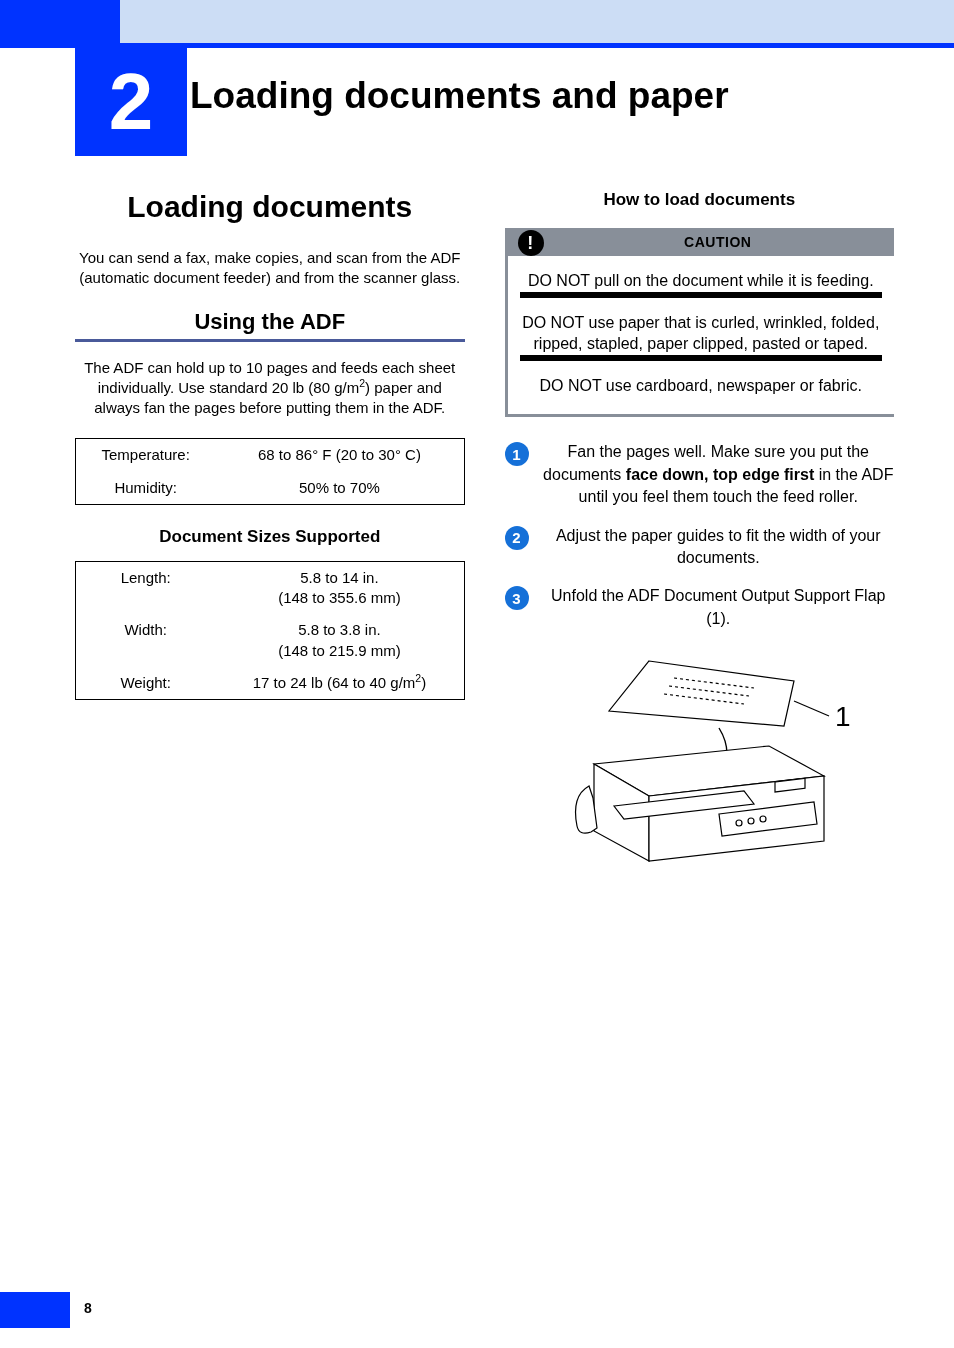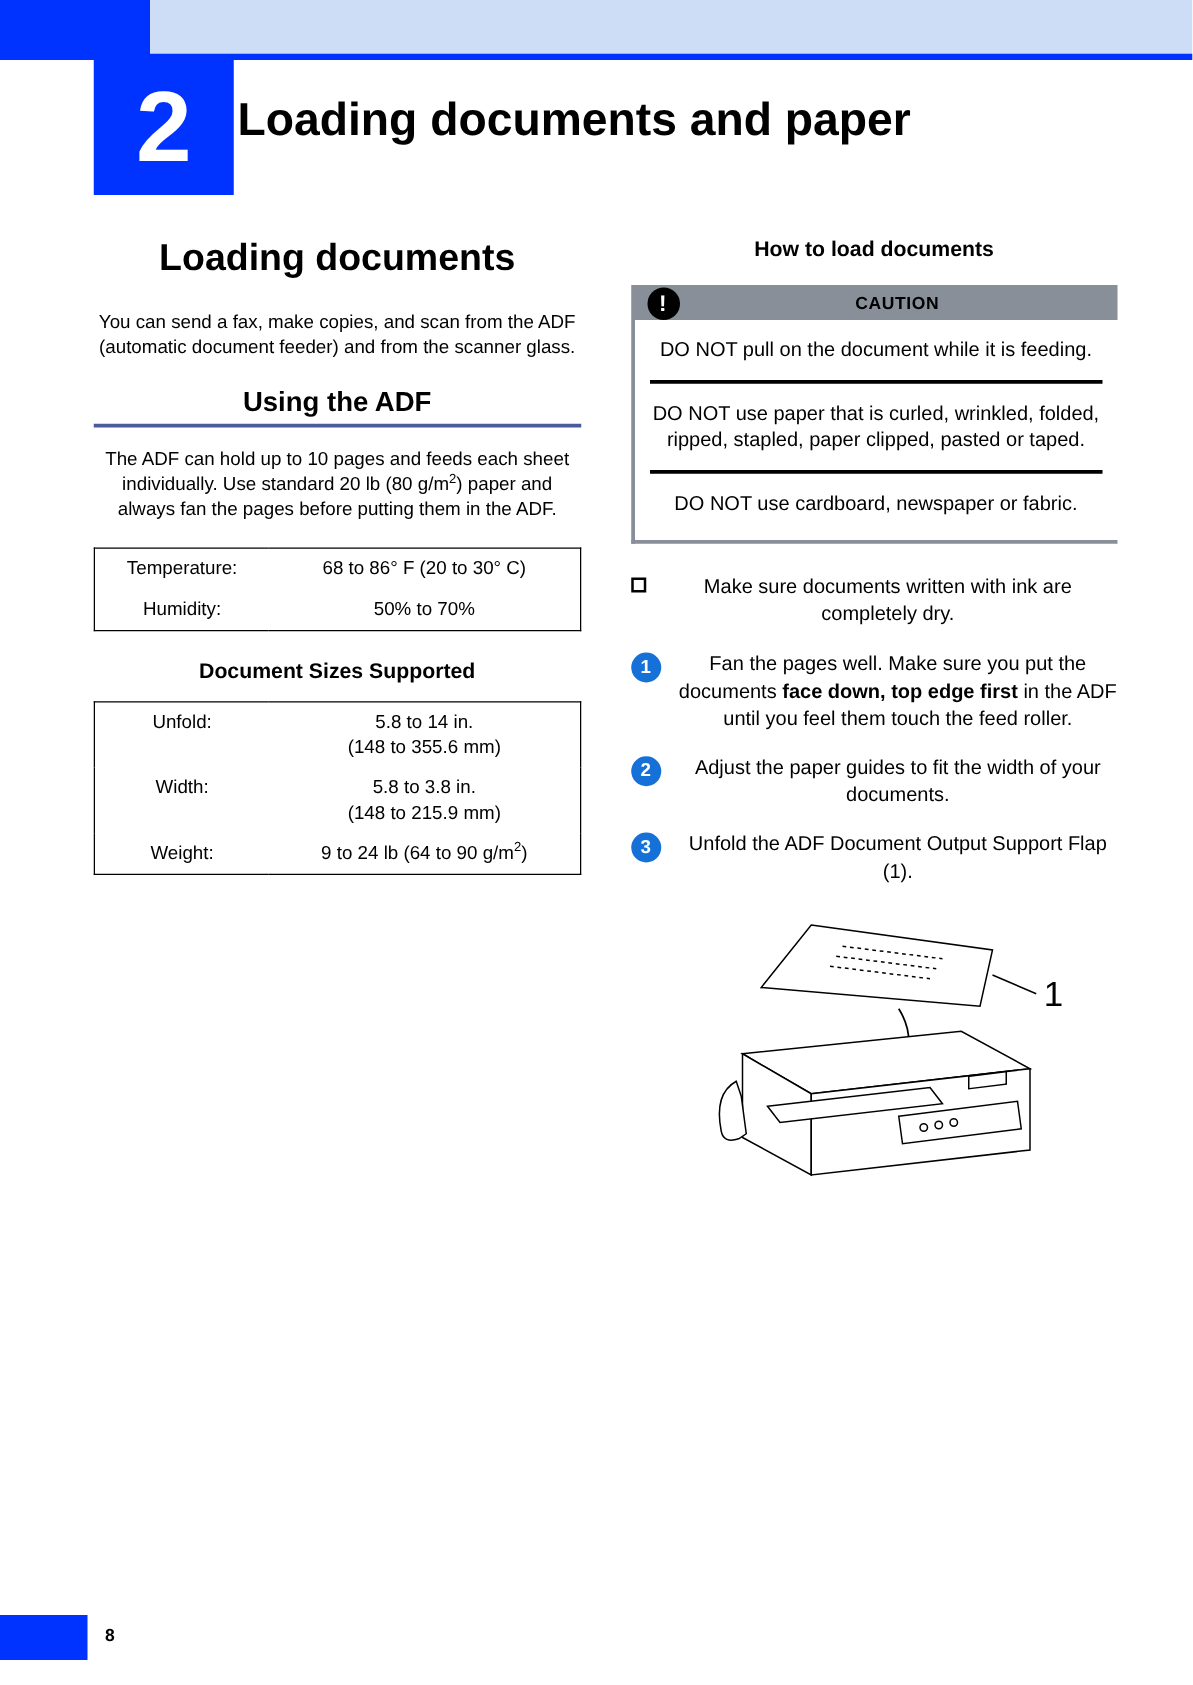--- a/index.html
+++ b/index.html
@@ -136,23 +136,22 @@
     font-weight: bold;
     font-size: 18px;
     line-height: 1;
   }
   .caution-body {
     padding: 14px 12px 6px 12px;
   }
   .caution-item {
     font-size: 16px;
     line-height: 1.35;
-    padding-bottom: 12px;
     margin-bottom: 14px;
-    border-bottom: 3px solid #000000;
+    border-bottom: 6px solid #000000;
   }
   .caution-item:last-child { border-bottom: none; margin-bottom: 0; padding-bottom: 4px; }
   .bullet-row {
     display: flex;
     gap: 10px;
     margin-bottom: 18px;
     font-size: 16px;
     line-height: 1.35;
   }
   .bullet-square {
@@ -241,37 +240,37 @@
         <td>Humidity:</td>
         <td>50% to 70%</td>
       </tr>
     </tbody>
       </table>
 
     <div class="h3">Document Sizes Supported</div>
     <table class="spec">
       <tbody>
           <tr>
-        <td>Unfold:</td>
+        <td>Length:</td>
         <td>
           <span>5.8 to 14 in.</span><br>
           <span>(148 to 355.6 mm)</span>
         </td>
       </tr>
       <tr>
         <td>Width:</td>
         <td>
           <span>5.8 to 3.8 in.</span><br>
           <span>(148 to 215.9 mm)</span>
         </td>
       </tr>
       <tr>
         <td>Weight:</td>
         <td>
-          <span>9 to 24 lb (64 to 90 g/m</span><sup>2</sup><span>)</span>
+          <span>17 to 24 lb (64 to 40 g/m</span><sup>2</sup><span>)</span>
         </td>
       </tr>
     </tbody>
       </table>
   </div>
 
   <div class="col">
     <div class="h3r">How to load documents</div>
 
     <div class="caution-box">
@@ -281,24 +280,20 @@
         </span>
         <span>CAUTION</span>
       </div>
       <div class="caution-body">
         <div class="caution-item">DO NOT pull on the document while it is feeding.</div>
         <div class="caution-item">DO NOT use paper that is curled, wrinkled, folded, ripped, stapled, paper clipped, pasted or taped.</div>
         <div class="caution-item">DO NOT use cardboard, newspaper or fabric.</div>
       </div>
     </div>
 
-    <div class="bullet-row">
-      <div class="bullet-square"></div>
-      <div>Make sure documents written with ink are completely dry.</div>
-    </div>
 
     <div class="step-row">
       <div class="step-badge">1</div>
       <div>
         <span>Fan the pages well. Make sure you put the documents </span><b>face down, top edge first</b><span> in the ADF until you feel them touch the feed roller.</span>
       </div>
     </div>
 
     <div class="step-row">
       <div class="step-badge">2</div>

